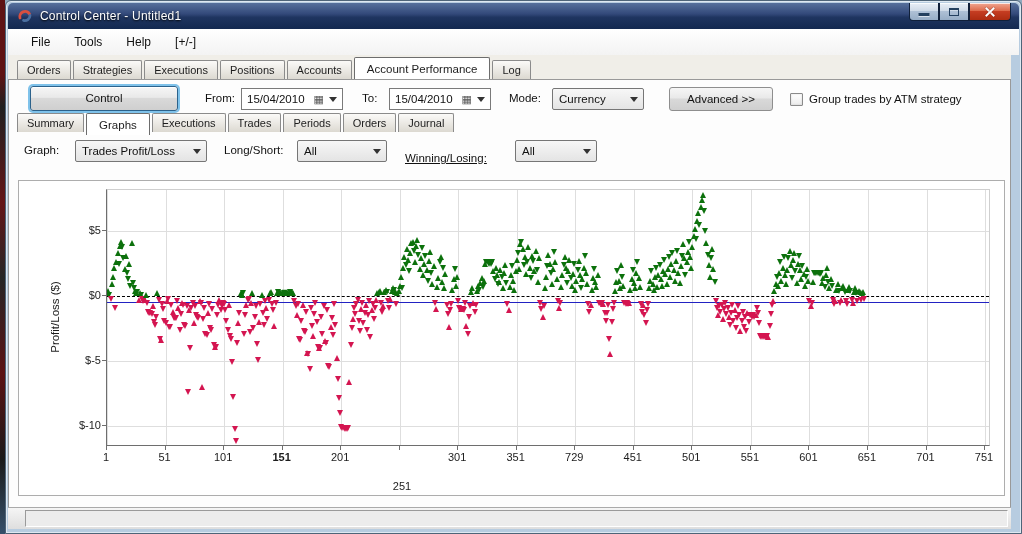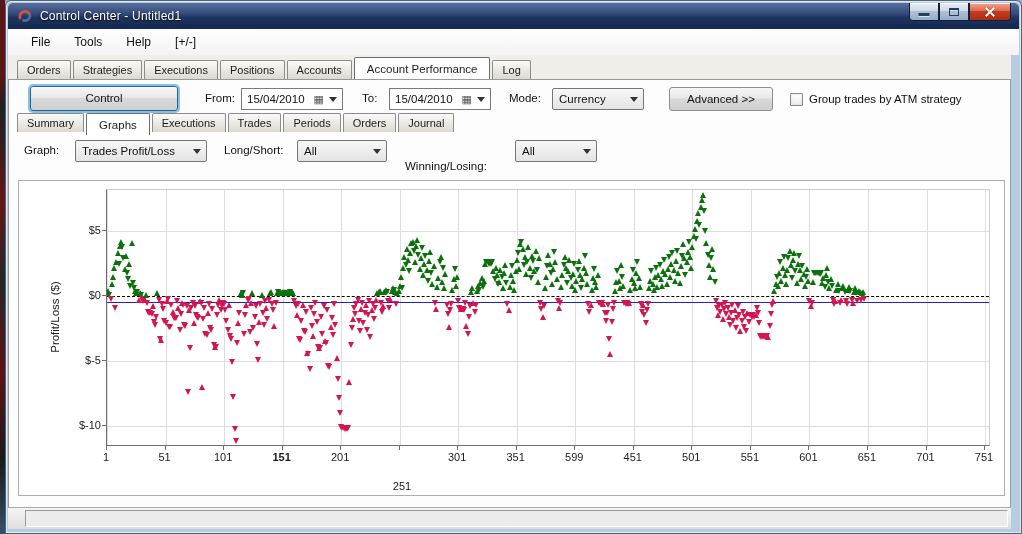--- a/index.html
+++ b/index.html
@@ -196,21 +196,21 @@
         <span class="lbl" style="left:15px; top:8px;">Graph:</span>
         <div class="combo" style="left:66px; top:4px; width:132px;">
           <span>Trades Profit/Loss</span>
           <span class="arrow-dn"></span>
         </div>
         <span class="lbl" style="left:215px; top:8px;">Long/Short:</span>
         <div class="combo" style="left:288px; top:4px; width:90px;">
           <span>All</span>
           <span class="arrow-dn"></span>
         </div>
-        <span class="lbl" style="left:396px; top:24px;">Winning/Losing:</span>
+        <span class="lbl" style="left:396px; top:16px;text-decoration:underline;">Winning/Losing:</span>
         <div class="combo" style="left:506px; top:4px; width:82px;">
           <span>All</span>
           <span class="arrow-dn"></span>
         </div>
       </div>
 
       <div class="chart-panel" id="chart-panel">
         <div class="y-title">Profit/Loss ($)</div>
         <div id="plot">
             <div class="vgrid" style="left: 0px;"></div>
@@ -893,21 +893,21 @@
           <div class="xticklabel" style="left: 241.6px; font-weight: bold;">151</div>
           <div class="xtickmark" style="left: 321.1px;"></div>
           <div class="xticklabel" style="left: 300.1px;">201</div>
           <div class="xtickmark" style="left: 379.7px;"></div>
           <div class="xticklabel" style="left: 362px; margin-top: 29px;">251</div>
           <div class="xtickmark" style="left: 438.2px;"></div>
           <div class="xticklabel" style="left: 417.2px;">301</div>
           <div class="xtickmark" style="left: 496.7px;"></div>
           <div class="xticklabel" style="left: 475.7px;">351</div>
           <div class="xtickmark" style="left: 555.3px;"></div>
-          <div class="xticklabel" style="left: 534.3px;">599</div>
+          <div class="xticklabel" style="left: 534.3px;">729</div>
           <div class="xtickmark" style="left: 613.8px;"></div>
           <div class="xticklabel" style="left: 592.8px;">451</div>
           <div class="xtickmark" style="left: 672.3px;"></div>
           <div class="xticklabel" style="left: 651.3px;">501</div>
           <div class="xtickmark" style="left: 730.9px;"></div>
           <div class="xticklabel" style="left: 709.9px;">551</div>
           <div class="xtickmark" style="left: 789.4px;"></div>
           <div class="xticklabel" style="left: 768.4px;">601</div>
           <div class="xtickmark" style="left: 847.9px;"></div>
           <div class="xticklabel" style="left: 826.9px;">651</div>

